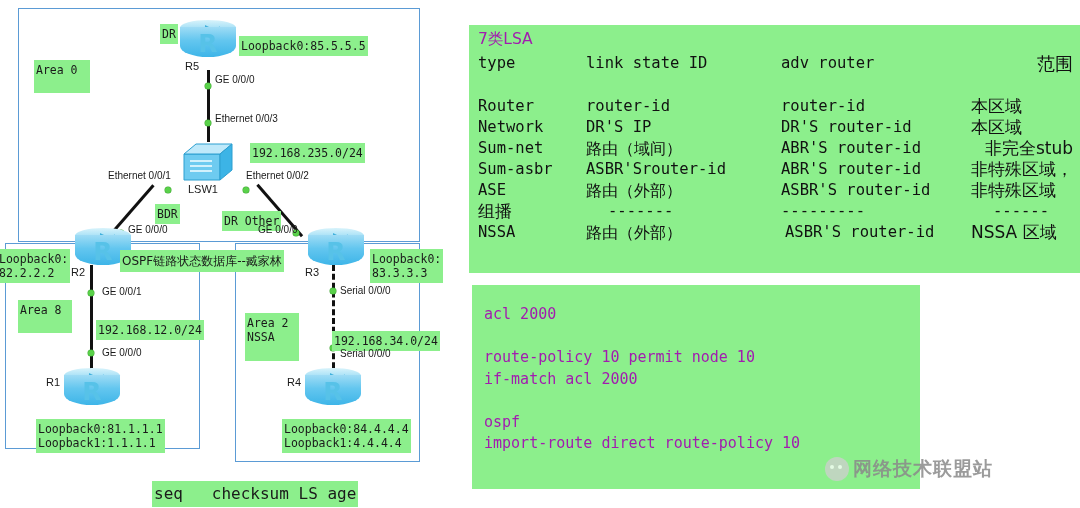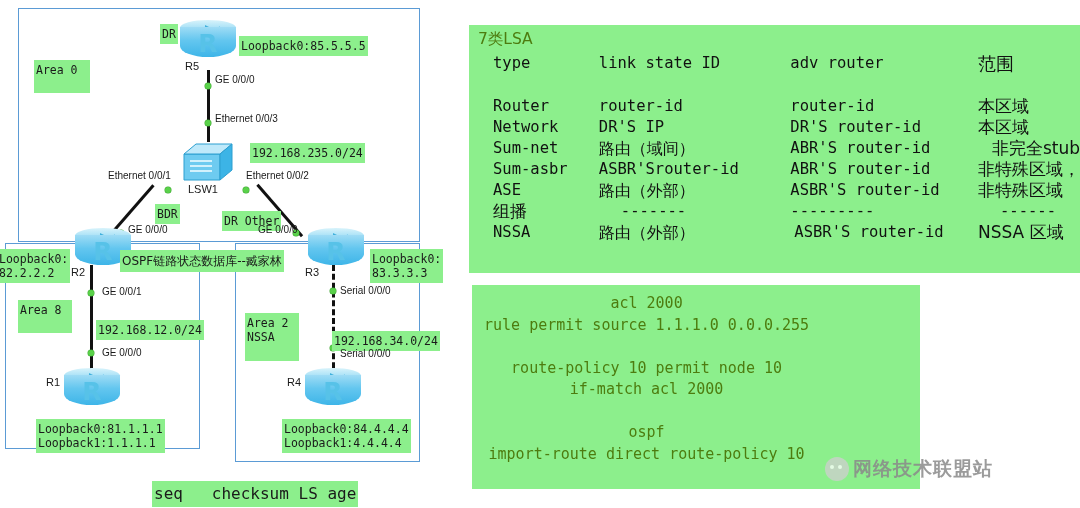--- a/index.html
+++ b/index.html
@@ -41,23 +41,23 @@
       font-size:25px;font-weight:bold;color:#57c2e8;line-height:28px;}
   .router .arrows{position:absolute;left:12px;top:1px;width:32px;height:13px;
       opacity:.85;}
 
   
   .switch{position:absolute;width:54px;height:46px;}
 
   
   .panel{position:absolute;background:#8cef8c;}
   .mono{font-family:"DejaVu Sans Mono","Liberation Mono",monospace;
-        color:#4d7c0f;white-space:pre;text-align:center;}
-
-  table.lsa{border-collapse:collapse;margin-left:15px;}
+        color:#a21caf;white-space:pre;}
+
+  table.lsa{border-collapse:collapse;}
   table.lsa td{padding:0;white-space:pre;color:#111;font-size:15.5px;line-height:21px;
        font-family:"DejaVu Sans Mono","Liberation Mono",monospace;}
   table.lsa td.cjk{font-family:"DejaVu Sans","Liberation Sans",sans-serif;}
 
   .cfg-line{font-size:15px;line-height:21.5px;}
 
   
   .wm{position:absolute;display:flex;align-items:center;gap:4px;
       color:#8a8a8a;opacity:.85;}
   .wm .txt{font-family:"DejaVu Sans","Liberation Sans",sans-serif;
@@ -261,21 +261,21 @@
   <div class="panel" style="left:469px;top:25px;width:611px;height:248px;">
     <div class="mono" style="position:absolute;left:9px;top:4px;font-size:15.5px;line-height:20px;
                 font-family:'DejaVu Sans','Liberation Sans',sans-serif;">7类LSA</div>
 
     <table class="lsa" style="position:absolute;left:9px;top:28px;">
       <thead>
         <tr>
           <td style="width:108px;">type</td>
           <td style="width:195px;">link state ID</td>
           <td style="width:190px;">adv router</td>
-          <td class="cjk" style="font-size:18px;">范围</td>
+          <td class="cjk" style="font-size:18px;text-align:right;">范围</td>
         </tr>
         <tr>
             <td colspan="4" style="height:22px;"></td>
           </tr>
       </thead>
       <tbody>
         <tr>
           <td>Router</td>
           <td>router-id</td>
           <td>router-id</td>
@@ -315,23 +315,22 @@
           <td>NSSA</td>
           <td class="cjk" style="font-size:16px;">路由（外部）</td>
           <td style="padding-left:4px;">ASBR'S router-id</td>
           <td class="cjk" style="font-size:17px;">NSSA 区域</td>
         </tr>
       </tbody>
     </table>
   </div>
 
   <div class="panel" style="left:472px;top:285px;width:448px;height:204px;">
-    <div style="position:absolute;left:12px;top:8px;">
+    <div style="position:absolute;left:12px;top:19px;">
       <div class="mono cfg-line">acl 2000</div>
-      <div class="mono cfg-line">rule permit source 1.1.1.0 0.0.0.255</div>
       <div class="mono cfg-line" style="height:21.5px;"></div>
       <div class="mono cfg-line">route-policy 10 permit node 10</div>
       <div class="mono cfg-line">if-match acl 2000</div>
       <div class="mono cfg-line" style="height:21.5px;"></div>
       <div class="mono cfg-line">ospf</div>
       <div class="mono cfg-line">import-route direct route-policy 10</div>
     </div>
   </div>
 
   <div class="wm" style="left:825px;top:456px;">

